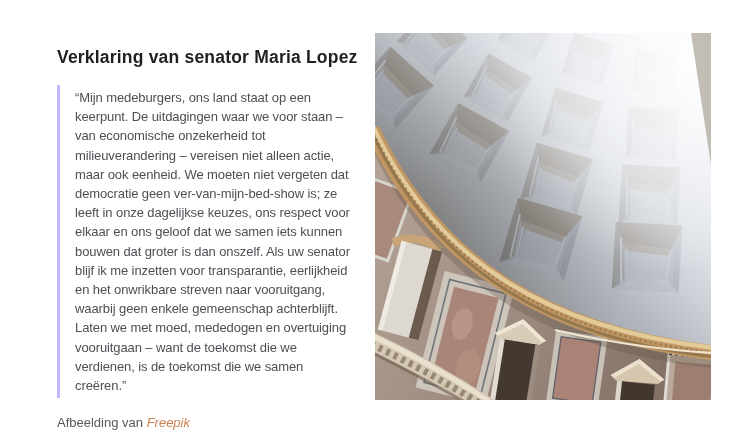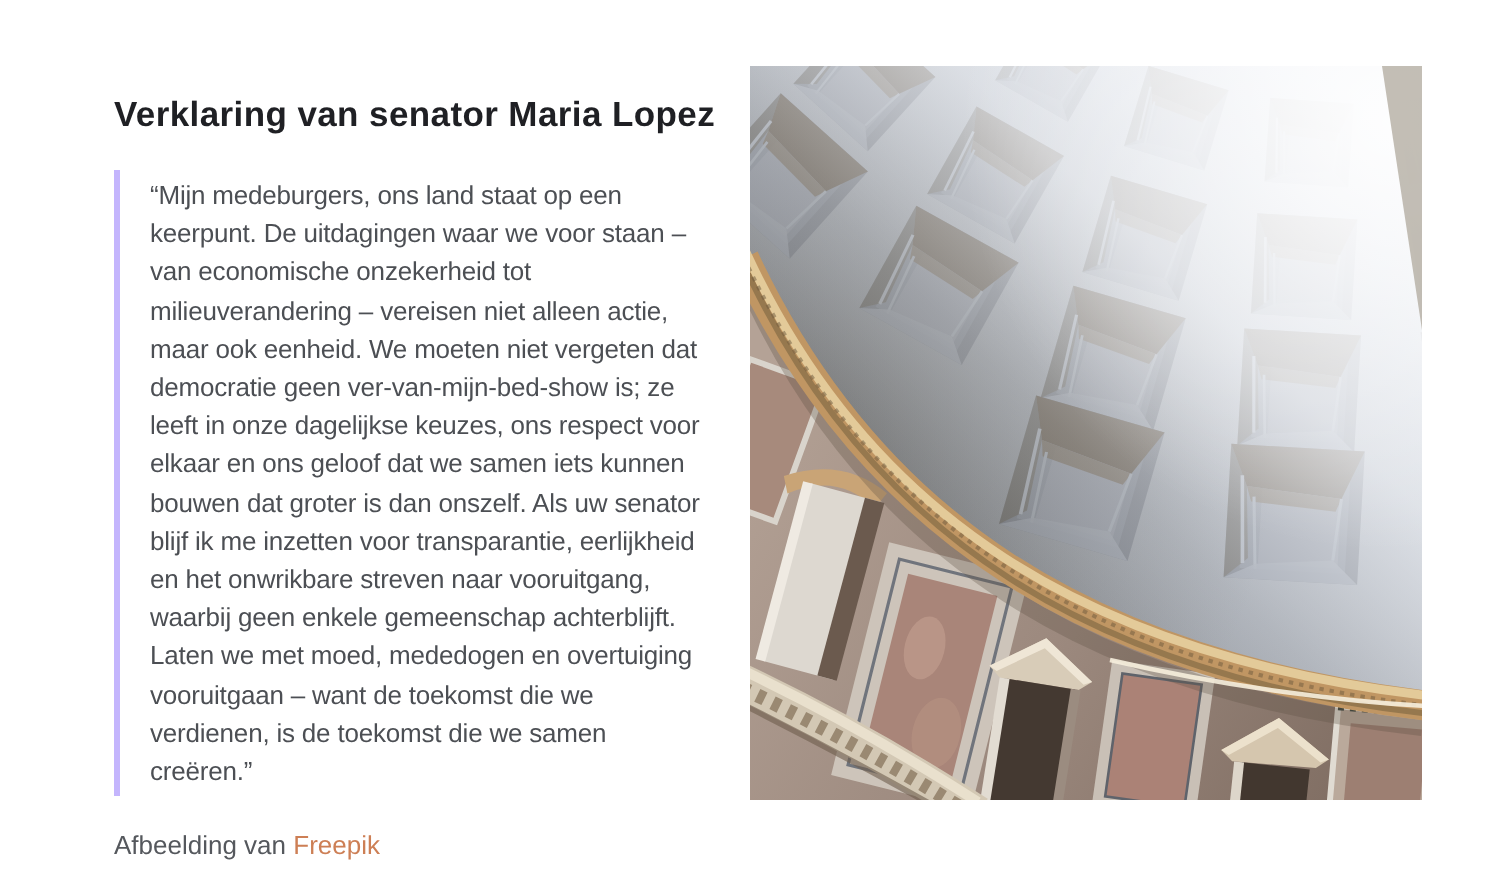--- a/index.html
+++ b/index.html
@@ -18,21 +18,21 @@
     margin:0;border-left:3px solid #c4b5fd;padding:3px 0 3px 15px;
   }
   .statement-quote p{
     margin:0;width:276px;font-size:13px;line-height:19.2px;
     color:#4c4f54;letter-spacing:-0.1px;
   }
   .caption{
     margin:17px 0 0 0;font-size:13px;color:#55585d;
   }
   .credit-link{
-    color:#cd7f55;text-decoration:none;cursor:pointer;text-align:center;
+    color:#cd7f55;font-style:italic;text-decoration:none;cursor:pointer;text-align:center;
   }
   .photo{
     position:absolute;left:375px;top:33px;width:336px;height:367px;margin:0;
     overflow:hidden;background:#9aa0ab;
   }
   .photo svg{display:block;}
 </style>
 </head>
 <body>
 

